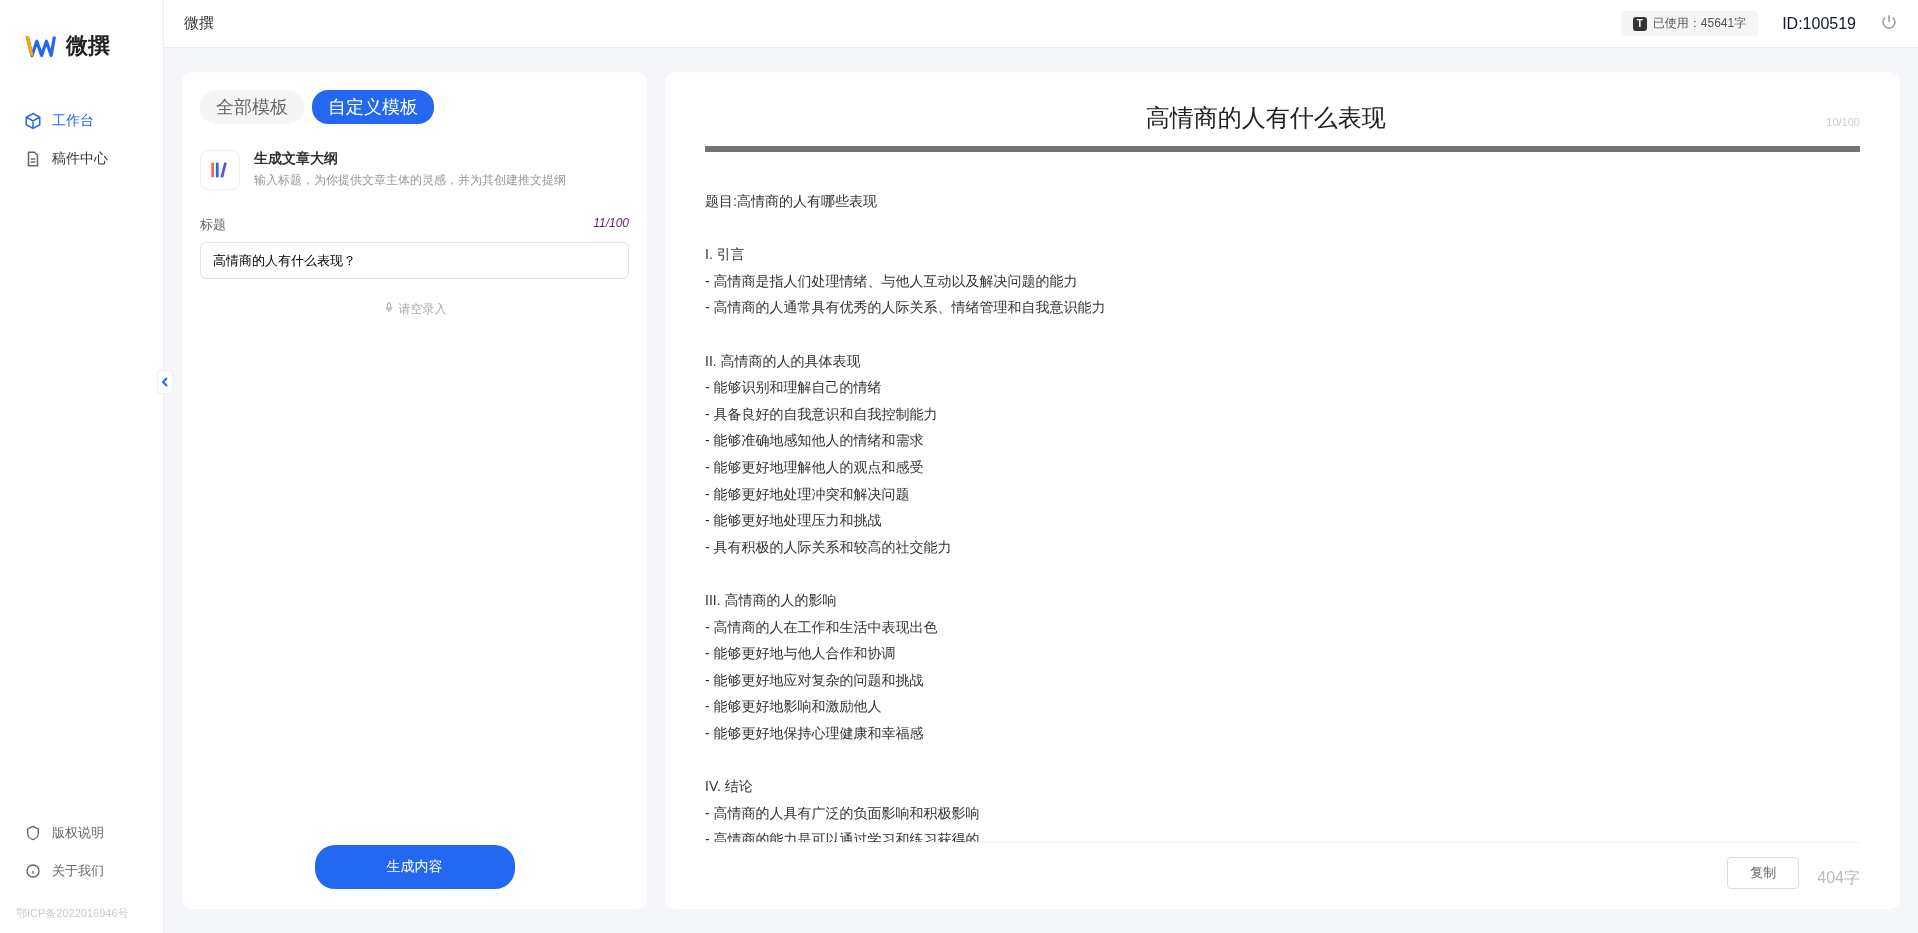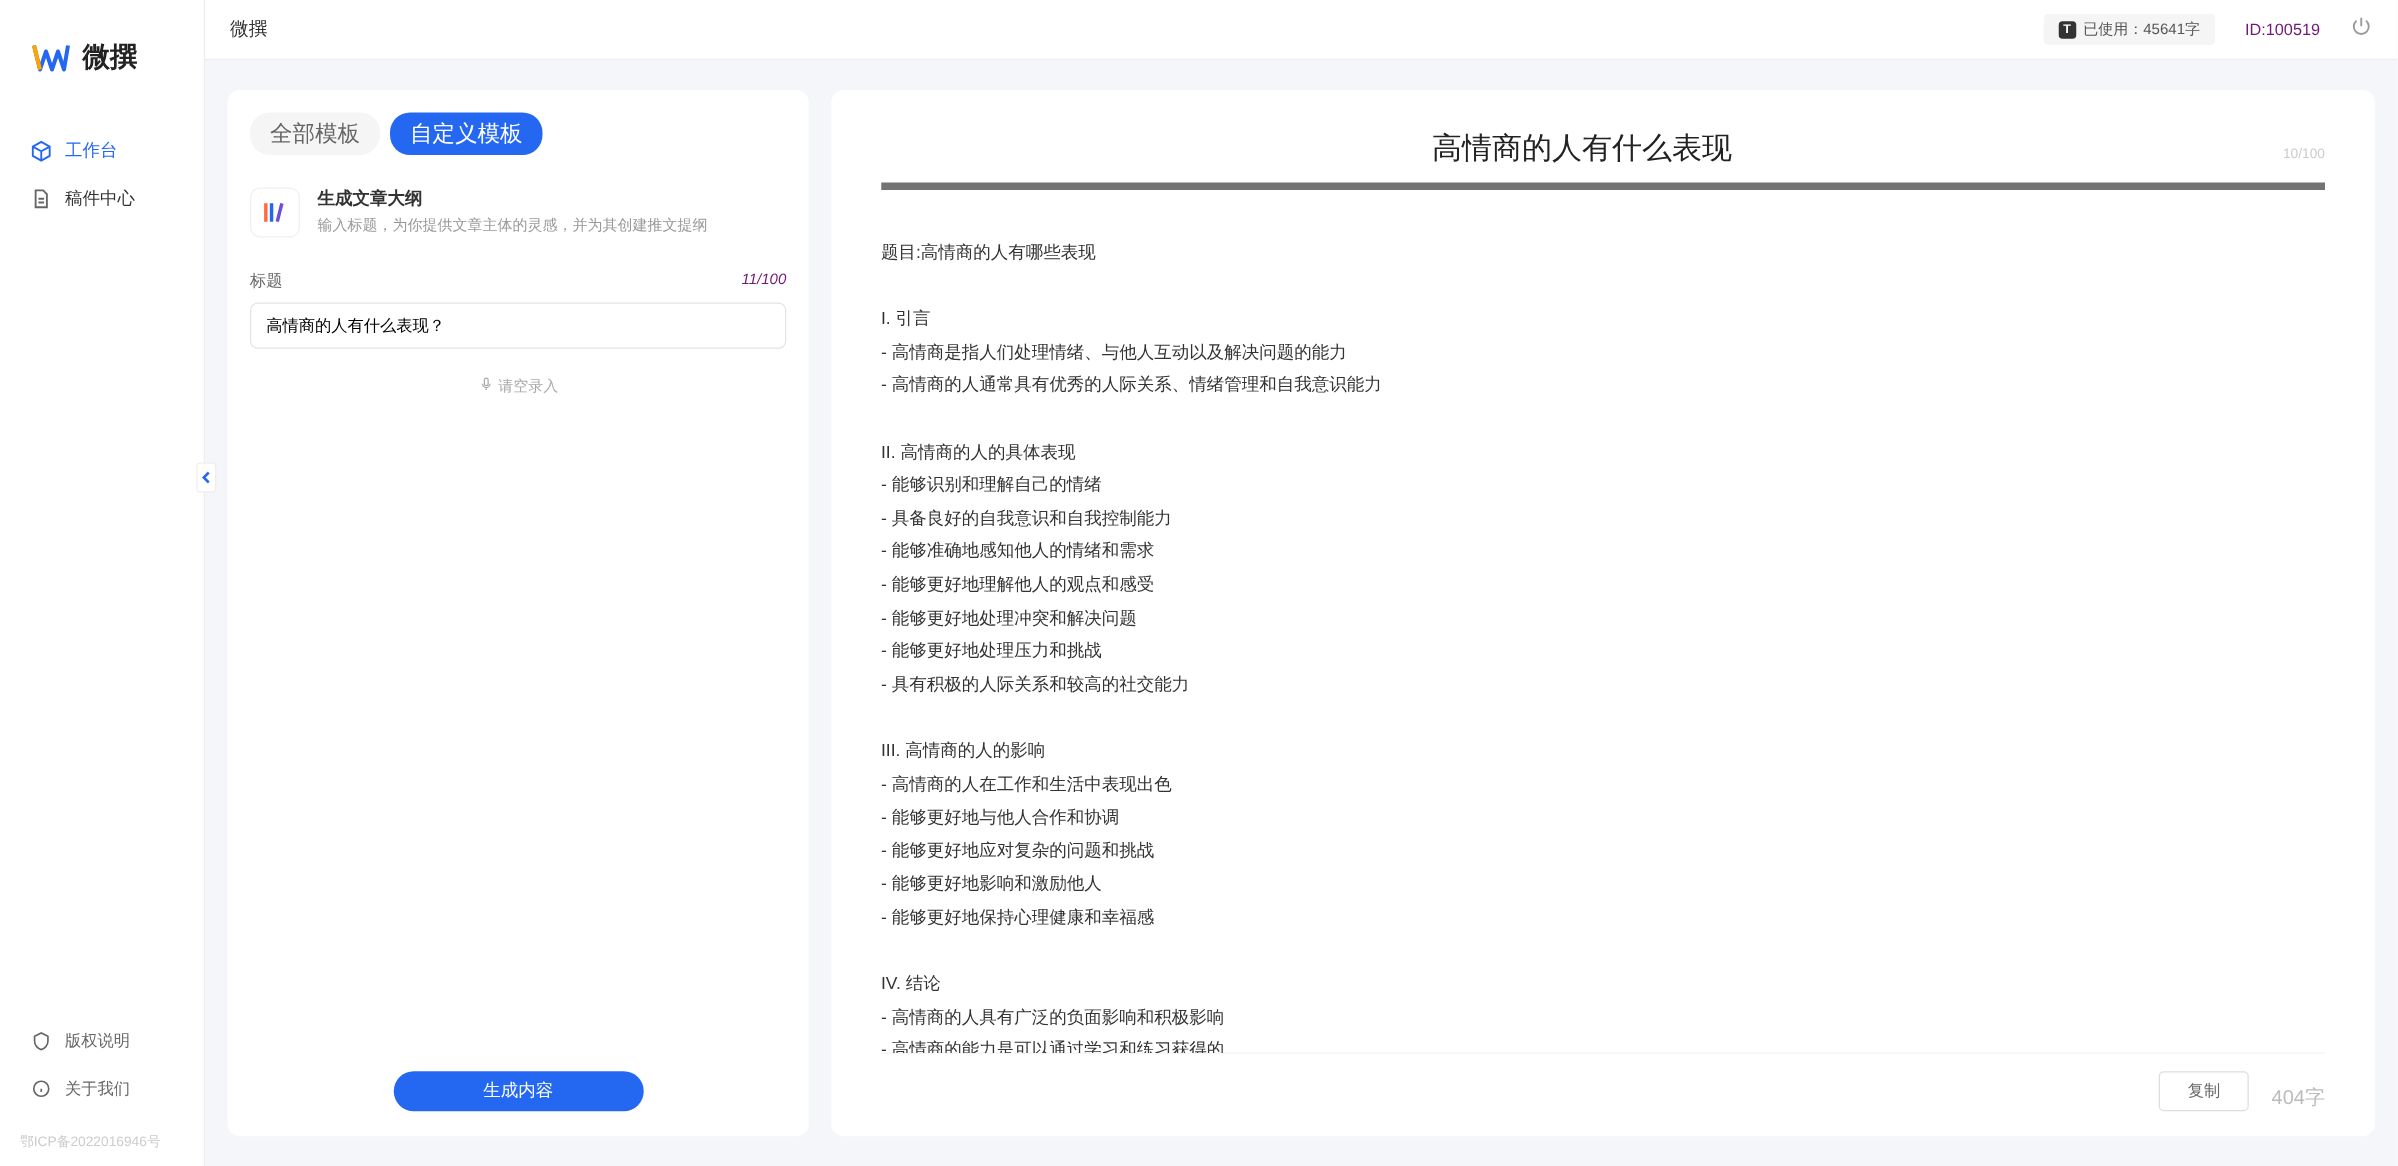--- a/index.html
+++ b/index.html
@@ -17,42 +17,42 @@
 .footer-nav .nav-item { color: #666; font-size: 13px; }
 .icp { font-size: 11px; color: #ccc; padding: 8px 16px 12px; }
 .collapse-handle { position: absolute; right: -10px; top: 370px; width: 16px; height: 24px; background: #fff; border: 1px solid #eee; border-radius: 3px; display: flex; align-items: center; justify-content: center; cursor: pointer; }
 
 .main { flex: 1; display: flex; flex-direction: column; }
 .topbar { height: 48px; background: #fff; display: flex; align-items: center; padding: 0 20px; border-bottom: 1px solid #eee; justify-content: space-between; }
 .topbar-title { font-size: 15px; color: #333; }
 .topbar-right { display: flex; align-items: center; gap: 24px; }
 .usage { display: flex; align-items: center; gap: 6px; background: #f5f5f5; border-radius: 4px; padding: 4px 12px; font-size: 12px; color: #555; }
 .usage-icon { width: 14px; height: 14px; background: #333; color: #fff; border-radius: 3px; display: flex; align-items: center; justify-content: center; font-size: 10px; font-weight: bold; }
-.uid { font-size: 13px; color: #701a75; }
+.uid { font-size: 16px; color: #0f172a; }
 .power-icon { cursor: pointer; color: #999; }
 
 .content { flex: 1; display: flex; gap: 18px; padding: 24px 18px 24px 18px; min-height: 0; }
 
 .left-panel { width: 465px; background: #fff; border-radius: 10px; display: flex; flex-direction: column; padding: 18px 0 20px; }
 .tabs { display: flex; gap: 8px; padding: 0 18px 14px; }
 .tab { padding: 5px 16px; border-radius: 16px; font-size: 18px; cursor: pointer; color: #666; background: #f5f5f5; }
 .tab.active { background: #2468f2; color: #fff; }
 .template-row { display: flex; align-items: flex-start; gap: 14px; padding: 12px 18px; }
 .template-icon { width: 40px; height: 40px; border-radius: 8px; background: #fff; border: 1px solid #f0f0f0; display: flex; align-items: center; justify-content: center; font-size: 18px; }
 .template-text { flex: 1; }
 .template-title { font-size: 14px; font-weight: 600; color: #333; margin-bottom: 4px; }
 .template-desc { font-size: 12px; color: #999; }
 .form { padding: 14px 18px 0; flex: 1; display: flex; flex-direction: column; }
 .field-label-row { display: flex; justify-content: space-between; margin-bottom: 8px; }
 .field-label { font-size: 13px; color: #666; }
 .field-count { font-size: 12px; color: #701a75; font-style: italic; }
 .input-text { width: 100%; border: 1px solid #e4e4e4; border-radius: 6px; padding: 10px 12px; font-size: 13px; font-family: inherit; }
 .voice-row { display: flex; justify-content: center; align-items: flex-start; gap: 4px; padding: 22px 0; font-size: 12px; color: #aaa; cursor: pointer; }
 .spacer { flex: 1; }
-.generate-btn { margin: 0 auto; width: 200px; height: 32px; background: #2468f2; color: #fff; border: none; border-radius: 20px; font-size: 14px; cursor: pointer; font-family: inherit; }
+.generate-btn { margin: 0 auto; width: 200px; height: 44px; background: #2468f2; color: #fff; border: none; border-radius: 20px; font-size: 14px; cursor: pointer; font-family: inherit; }
 
 .right-panel { flex: 1; background: #fff; border-radius: 10px; display: flex; flex-direction: column; padding: 30px 40px 20px; min-width: 0; }
 .doc-title-row { display: flex; align-items: baseline; border-bottom: 6px solid #737373; padding-bottom: 12px; margin-bottom: 36px; }
 .doc-title { flex: 1; text-align: center; font-size: 24px; font-family: "SimSun", serif; color: #222; }
 .doc-title-count { font-size: 11px; color: #ccc; }
 .doc-body { flex: 1; overflow-y: auto; font-size: 14px; line-height: 1.9; color: #333; white-space: pre-line; }
 .doc-footer { display: flex; justify-content: flex-end; align-items: flex-end; gap: 18px; padding-top: 14px; border-top: 1px solid #f3f3f3; }
 .copy-btn { border: 1px solid #ddd; background: #fff; color: #666; padding: 6px 22px; border-radius: 4px; font-size: 13px; cursor: pointer; font-family: inherit; }
 .word-count { font-size: 16px; color: #bbb; }
 </style>

